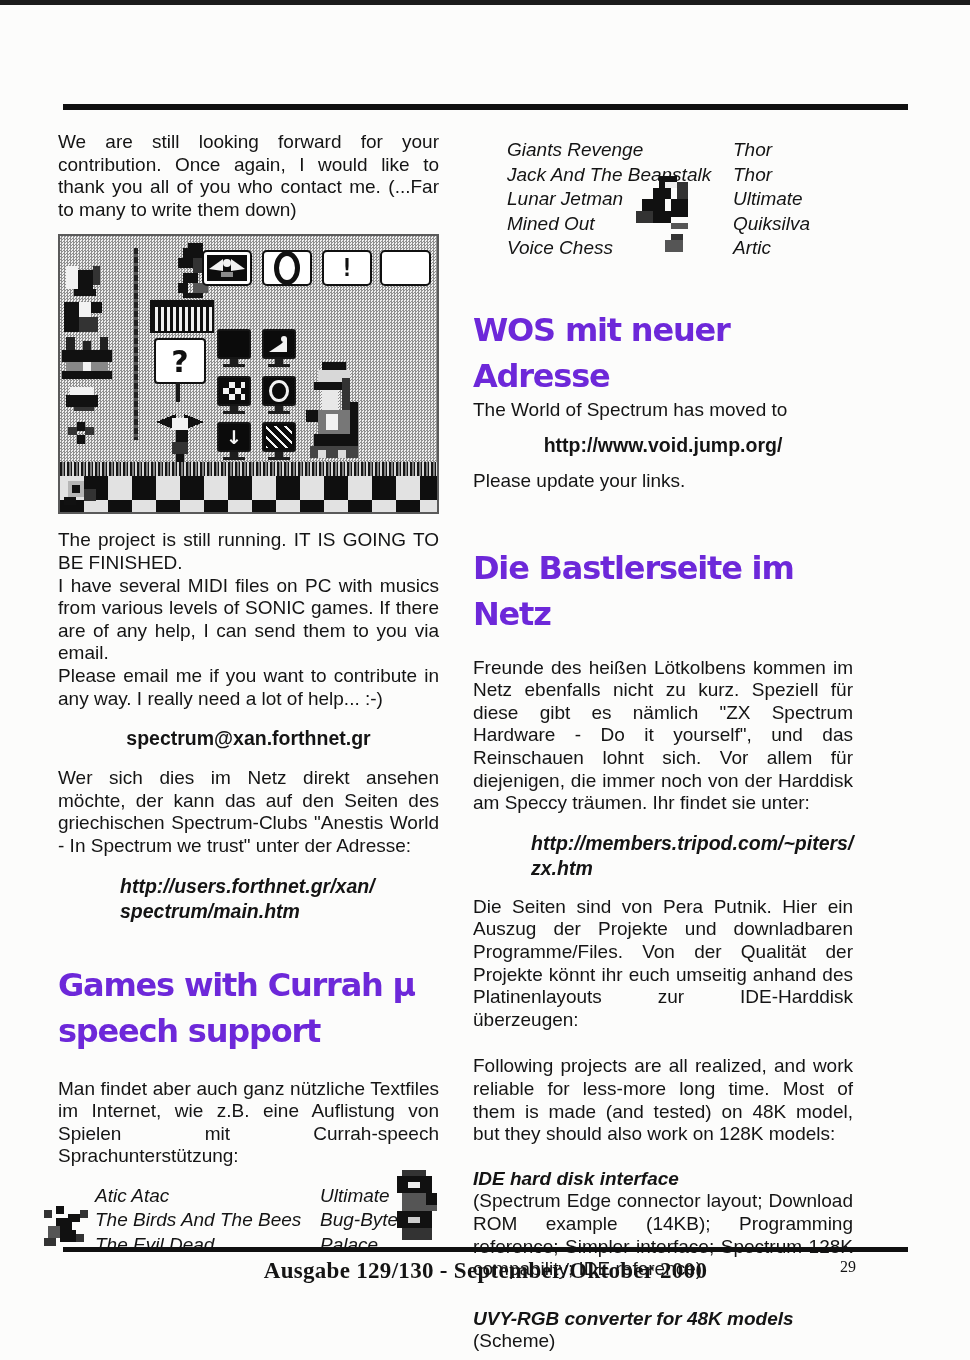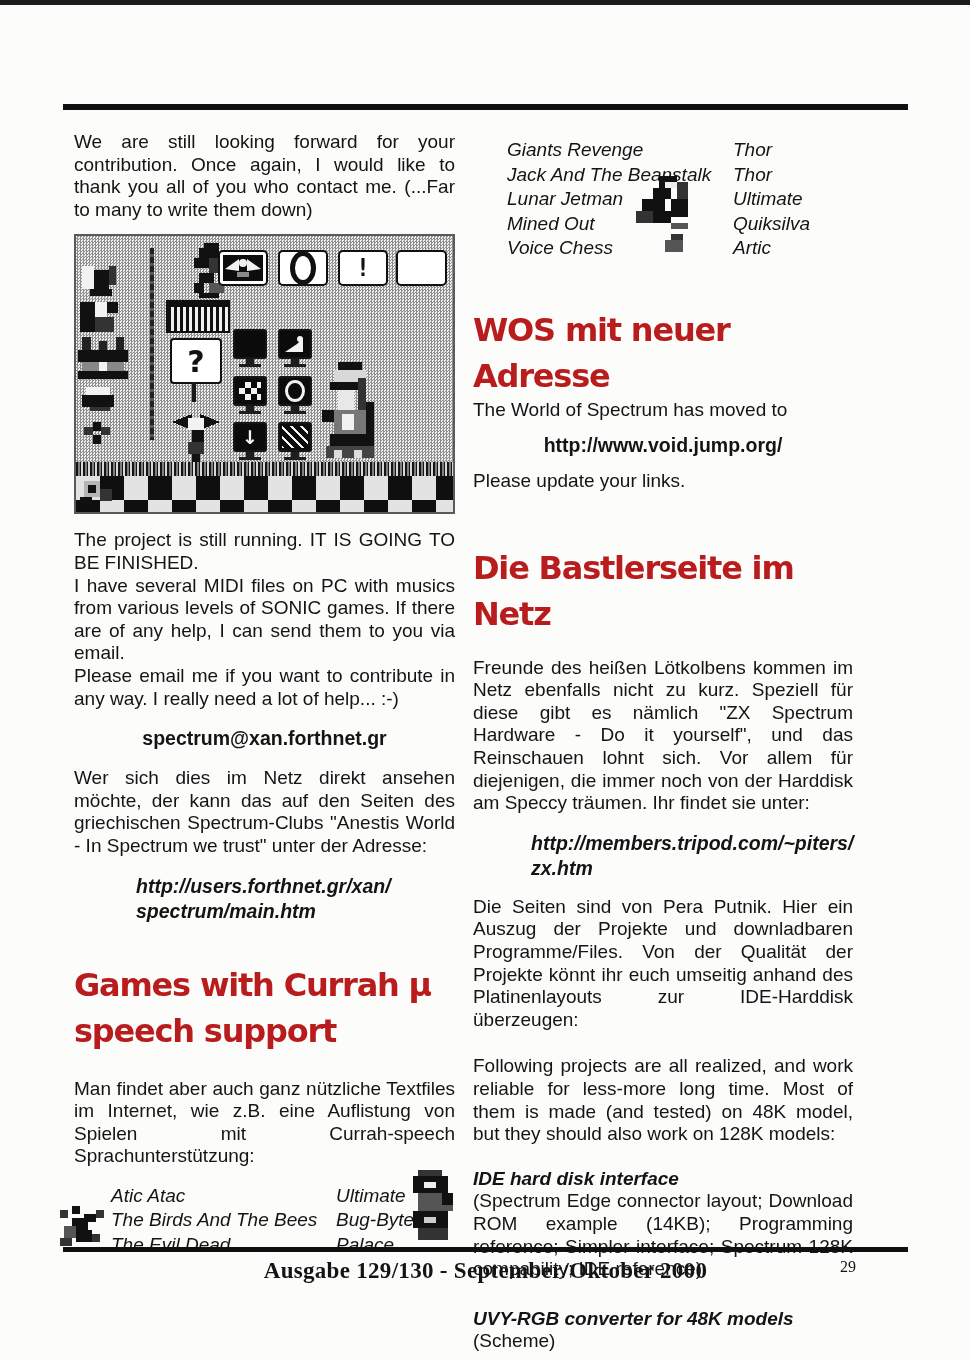--- a/index.html
+++ b/index.html
@@ -4,28 +4,28 @@
 <style>
   html,body{margin:0;padding:0;background:#e8e8e6;}
   .page{position:relative;width:970px;height:1360px;background:#fcfcfb;overflow:hidden;
         font-family:"Liberation Sans",sans-serif;color:#141414;}
   .scan-edge-top{position:absolute;top:0;left:0;width:100%;height:5px;background:#1c1c1c;}
   .rule{position:absolute;left:63px;width:845px;background:#101010;}
   .rule-top{top:104px;height:6px;}
   .rule-bottom{top:1247px;height:5px;}
 
   .col{position:absolute;}
-  .left-col{left:74px;top:131px;width:381px;}
+  .left-col{left:58px;top:131px;width:381px;}
   .right-col{left:473px;top:138px;width:380px;}
 
   p.body{margin:0;font-size:19px;line-height:22.6px;text-align:justify;}
   .center-bold{margin:17px 0;text-align:center;font-weight:bold;font-size:19.5px;}
   .url-block{margin:16px 0 0 62px;font-weight:bold;font-style:italic;font-size:19.5px;line-height:25px;}
   .heading{font-family:"DejaVu Sans",sans-serif;font-weight:bold;font-size:32px;
-           letter-spacing:-1.2px;line-height:46px;color:#b91c1c;margin:0;}
+           letter-spacing:-1.2px;line-height:46px;color:#6d28d9;margin:0;}
 
   
   .games-table{position:relative;font-style:italic;font-size:19px;line-height:24.5px;}
   .games-table .row{display:flex;}
   .rt .row .t{width:226px;padding-left:34px;box-sizing:content-box;}
   .lt .row .t{width:225px;padding-left:37px;}
   .sprite{position:absolute;}
   svg.px{shape-rendering:crispEdges;}
 
   

